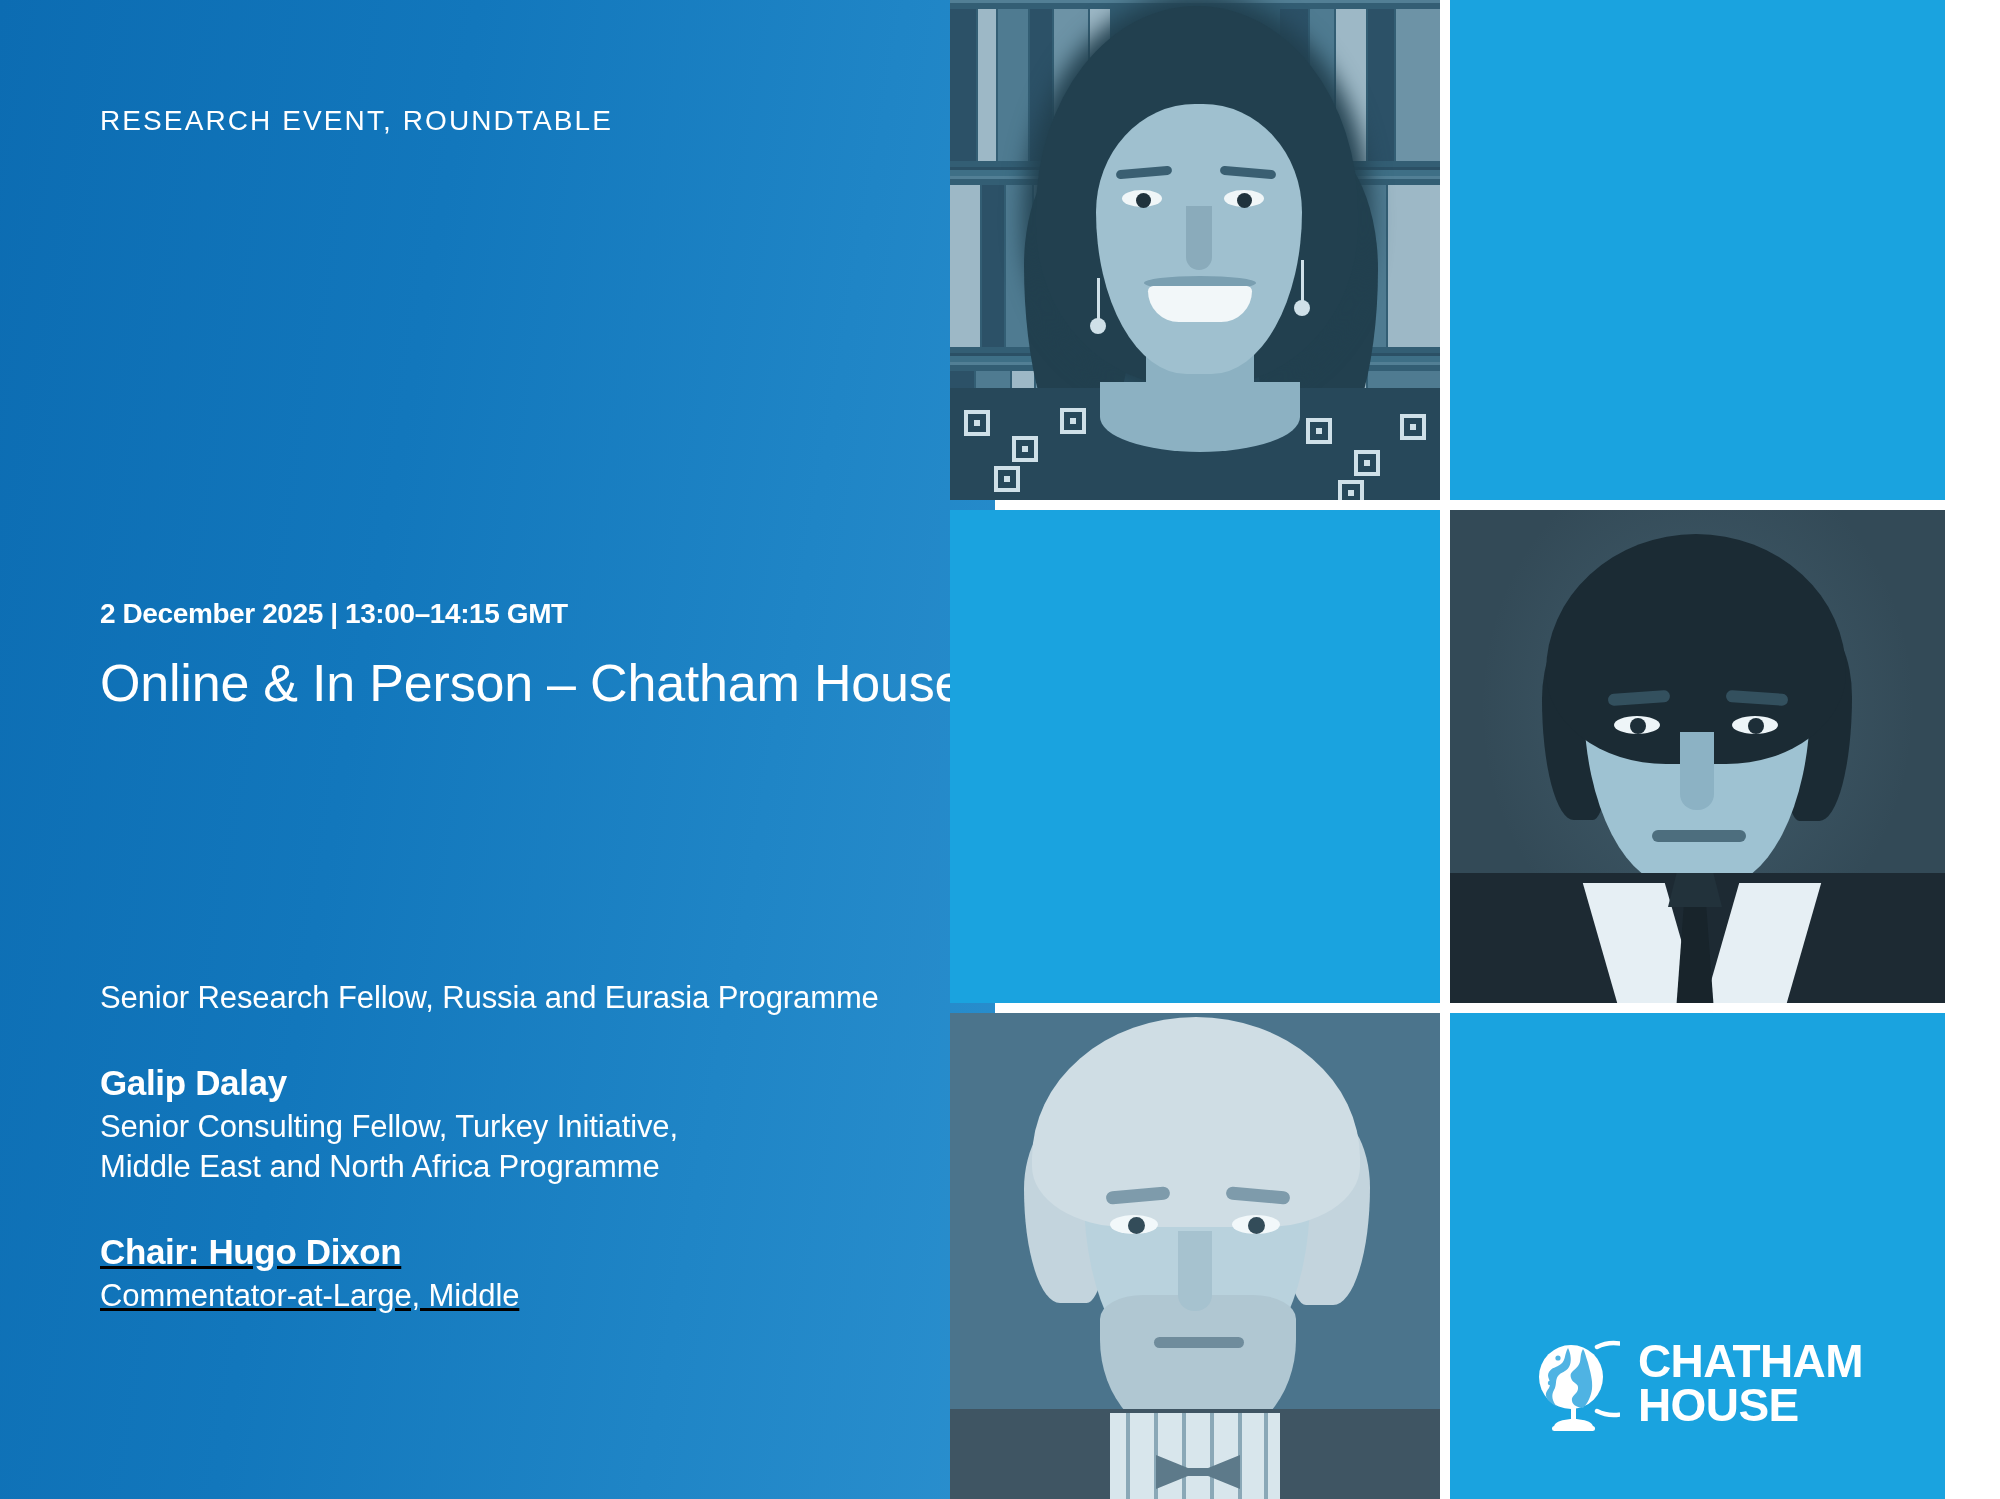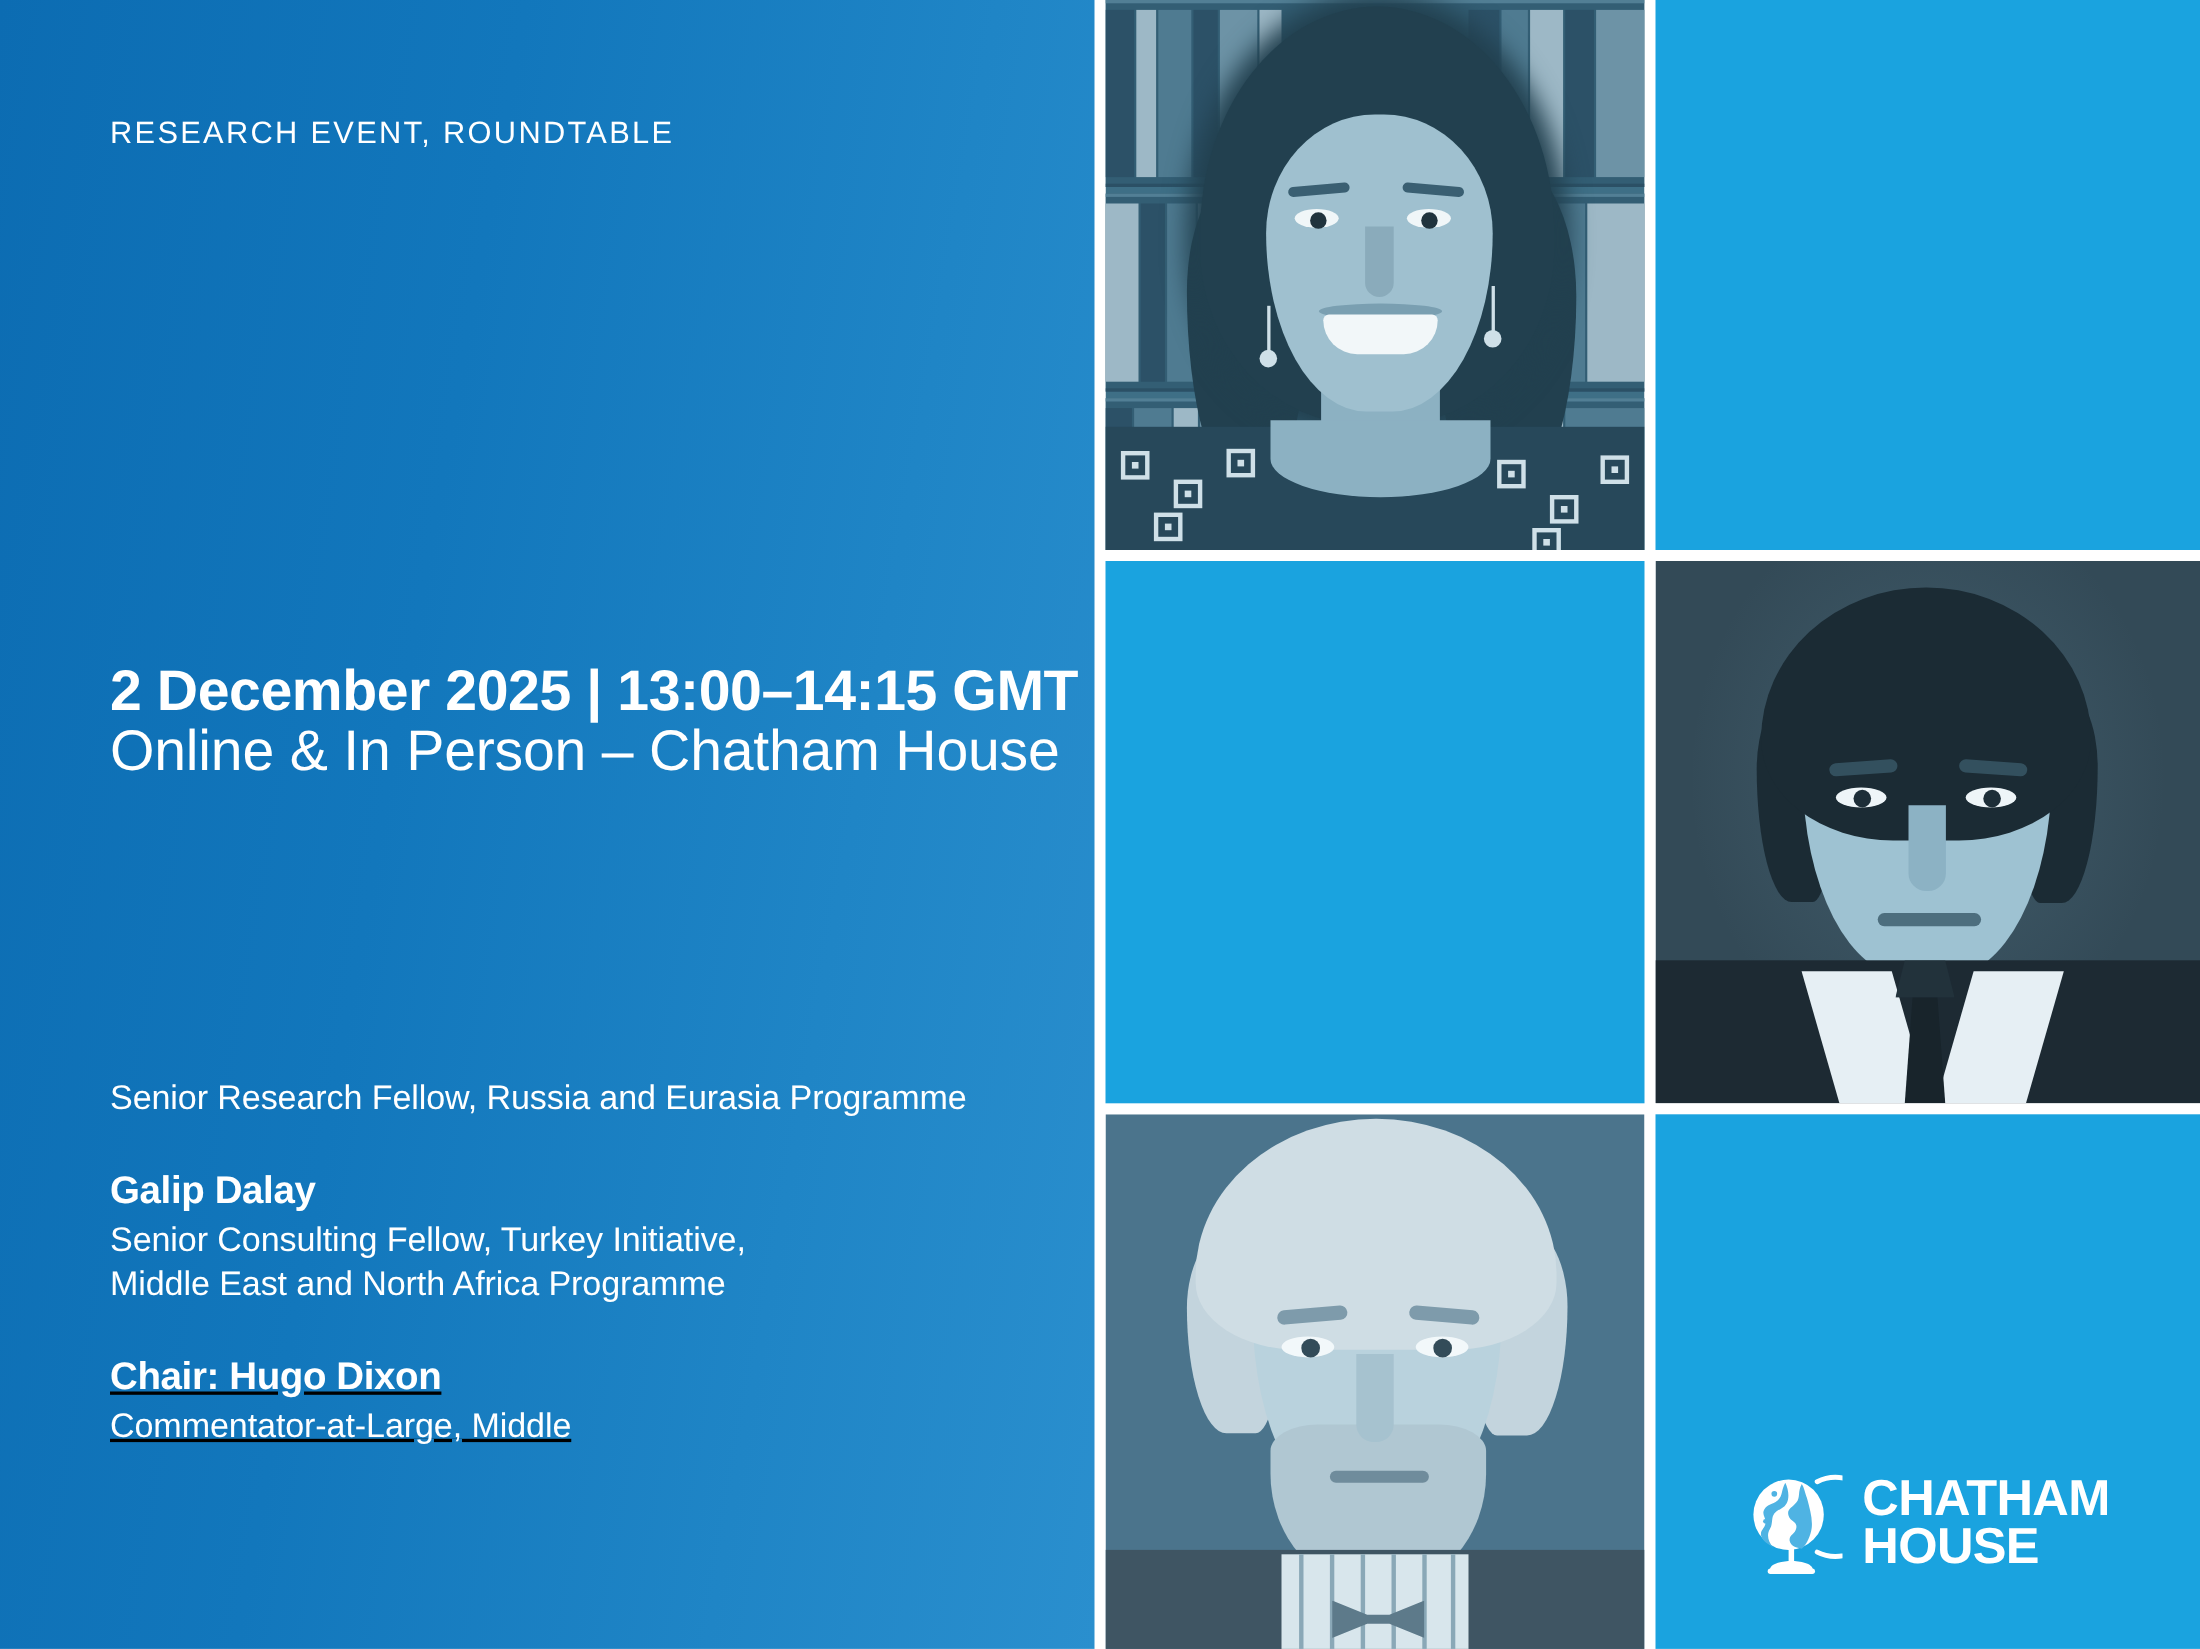--- a/index.html
+++ b/index.html
@@ -44,21 +44,21 @@
     font-weight:700;
     line-height:0.97;
     letter-spacing:-1.6px;
     color:#ffffff;
     font-stretch:condensed;
   }
 
   .date-line {
     position:absolute;
     left:100px; top:598px;
-    font-size:52px;
+    font-size:28px;
     font-weight:700;
     letter-spacing:-0.4px;
     color:#ffffff;
     white-space:nowrap;
     text-align:right;
   }
 
   .location-line {
     position:absolute;
     left:100px; top:653px;
@@ -90,21 +90,21 @@
 
   .speaker-role {
     font-size:31px;
     font-weight:300;
     letter-spacing:-0.1px;
     color:#ffffff;
     line-height:1.28;
   }
 
   
-  .grid { position:absolute; left:995px; top:0; width:1005px; height:1389px; }
+  .grid { position:absolute; left:940px; top:0; width:1005px; height:1389px; }
 
   .tile { position:absolute; overflow:hidden; }
 
   .tile-r1c1 { left:10px;  top:0;     width:490px; height:500px; }
   .tile-r1c2 { left:510px; top:0;     width:495px; height:500px; }
   .tile-r2c1 { left:10px;  top:510px; width:490px; height:493px; }
   .tile-r2c2 { left:510px; top:510px; width:495px; height:493px; }
   .tile-r3c1 { left:10px;  top:1013px; width:490px; height:486px; }
   .tile-r3c2 { left:510px; top:1013px; width:495px; height:486px; }
 

